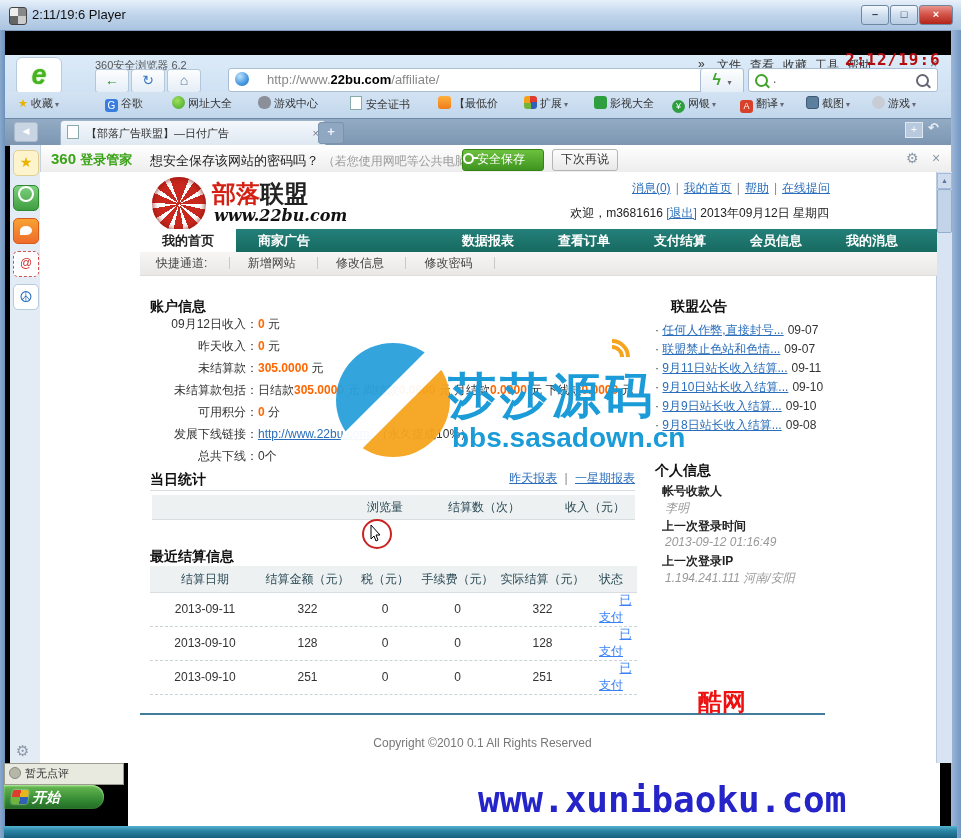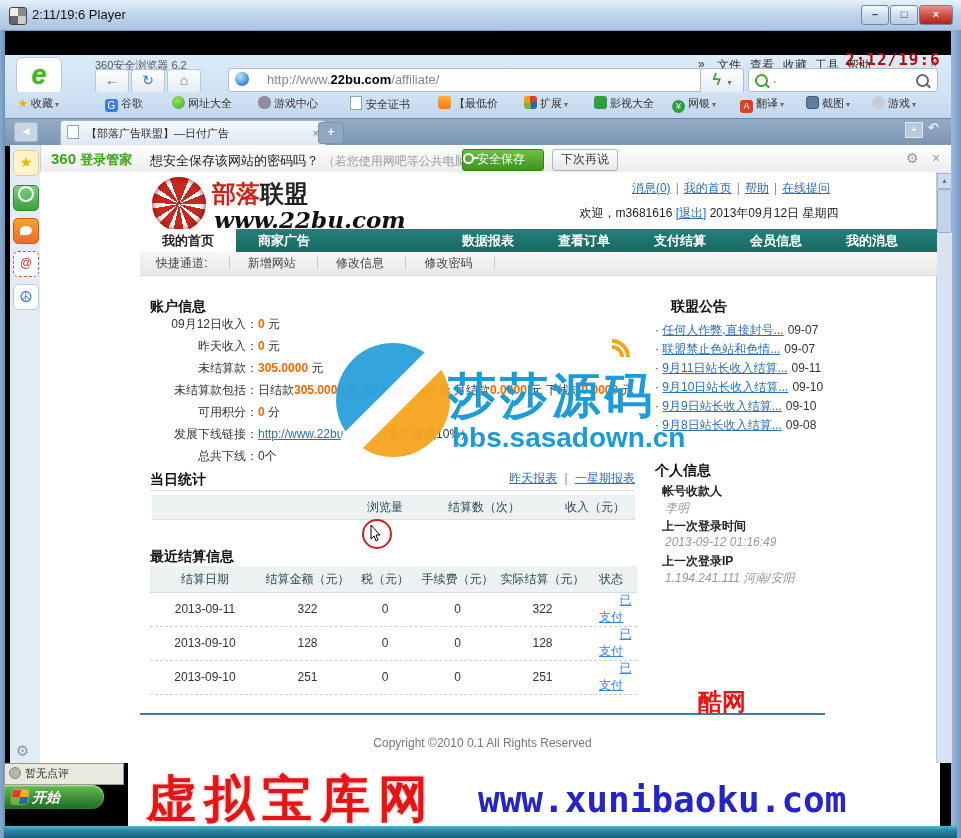--- a/index.html
+++ b/index.html
@@ -77,21 +77,21 @@
   .scrollbar{left:936px;top:172px;width:15px;height:591px;background:#d9e4f2;border-left:1px solid #b9c9de;}
   .scrbtn{left:937px;top:173px;width:13px;height:14px;background:#cfdcee;border:1px solid #a5bad6;
     font-size:7px;color:#5a759c;text-align:center;line-height:13px;}
   .thumb{left:937px;top:189px;width:13px;height:42px;background:#c3d3e8;border:1px solid #93add0;border-radius:2px;}
   
   .dragon{left:152px;top:177px;width:54px;height:54px;border-radius:50%;
     background:repeating-conic-gradient(#c8281e 0 22deg,#fff 22deg 34deg);
     box-shadow:inset 0 0 6px #8a0f08;}
   .logotxt{left:212px;top:178px;font-family:"DejaVu Serif","Liberation Serif",serif;font-weight:bold;font-size:24px;}
   .logourl{left:214px;top:206px;font-family:"DejaVu Serif","Liberation Serif",serif;font-style:italic;
-    font-weight:bold;font-size:23px;color:#111;}
+    font-weight:bold;font-size:16px;color:#111;}
   .toplinks{top:180px;font-size:12px;}
   .toplinks a,.bluelink{color:#2a6ebb;text-decoration:underline;cursor:pointer;}
   .tsep{color:#888;margin:0 5px;}
   .welcome{top:205px;font-size:12px;color:#222;}
   .navbar{left:140px;top:229px;width:797px;height:23px;background:linear-gradient(#23807a,#176a60);display:flex;}
   .navtab{height:23px;line-height:23px;text-align:center;color:#fff;font-size:13px;font-weight:bold;width:96px;}
   .navtab.active{background:#fff;color:#222;}
   .quickbar{left:140px;top:252px;width:797px;height:23px;background:linear-gradient(#f7f6f5,#eae8e6);
     border-bottom:1px solid #ddd;font-size:12px;color:#444;line-height:23px;}
   .qsep{display:inline-block;width:1px;height:12px;background:#c9c9c9;vertical-align:-2px;margin:0 18px;}
@@ -249,21 +249,21 @@
 
   <div class="abs dragon"></div>
   <div class="abs logotxt">
     <span style="color:#d42014;">部落</span><span style="color:#222;">联盟</span>
   </div>
   <div class="abs logourl">www.22bu.com</div>
 
   <div class="abs toplinks" style="left:610px;width:220px;text-align:right;">
     <a>消息(0)</a><span class="tsep">|</span><a>我的首页</a><span class="tsep">|</span><a>帮助</a><span class="tsep">|</span><a>在线提问</a>
   </div>
-  <div class="abs welcome" style="left:564px;width:290px;text-align:center;">
+  <div class="abs welcome" style="left:539px;width:290px;text-align:right;">
     <span>欢迎，</span><span>m3681616</span>
     <a class="bluelink">[退出]</a>
     <span>2013年09月12日 星期四</span>
   </div>
 
   <div class="abs navbar">
     <div class="navtab active">我的首页</div>
     <div class="navtab">商家广告</div>
     <div class="navtab" style="width:108px;margin-top:20px;">管理广告位</div>
     <div class="navtab">数据报表</div>
@@ -367,20 +367,19 @@
   <div class="abs kuwang">酷网</div>
   <div class="abs redtime">2:12/19:6</div>
 
   <div class="abs cursorring">
     <svg width="16" height="18" style="position:absolute;left:6px;top:4px;">
       <polygon points="1,0 1,14 4,11 6,16 8,15 6,10 10,10" fill="#fff" stroke="#000" stroke-width="1"></polygon>
     </svg>
   </div>
 
   <div class="abs xstrip"></div>
-  <div class="abs xuni-cn">虚拟宝库网</div>
   <div class="abs xuni-url">www.xunibaoku.com</div>
 
   <div class="abs tip"><span class="tipdot"></span><span>暂无点评</span></div>
   <div class="abs startbtn"><span class="flag"></span><span>开始</span></div>
   <div class="abs bottombar"></div>
 
 </div>
 
 </body></html>

